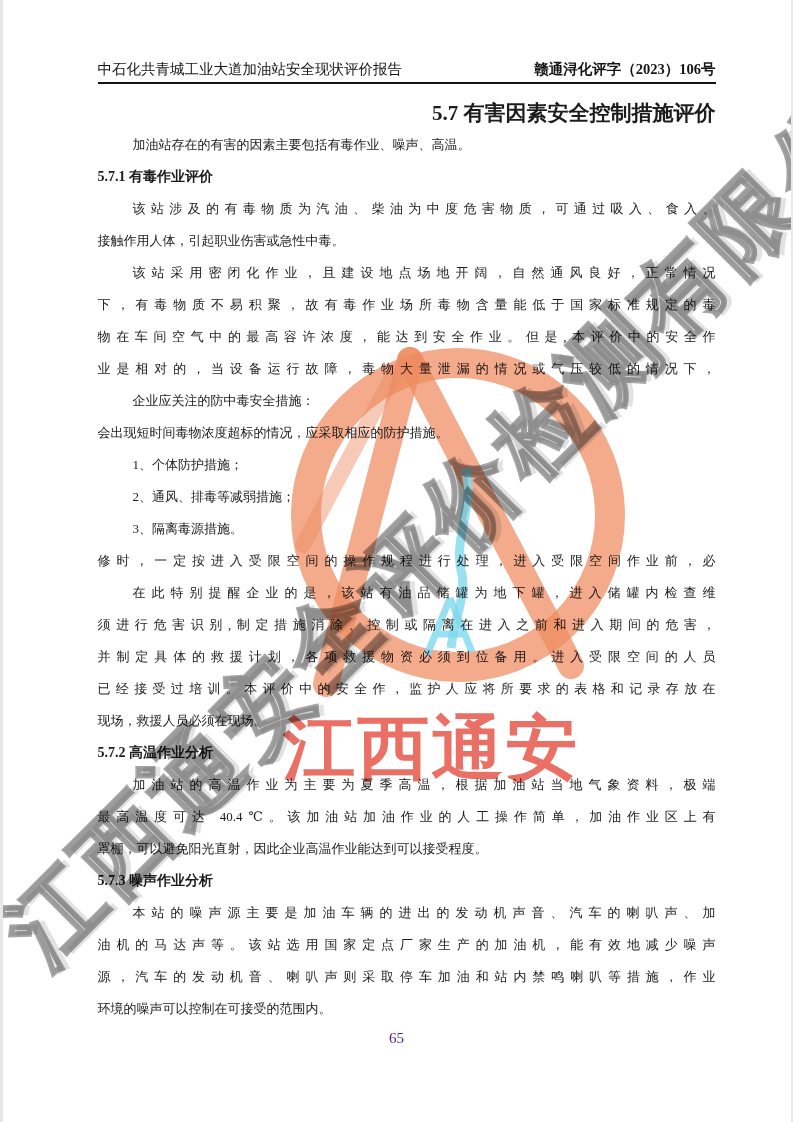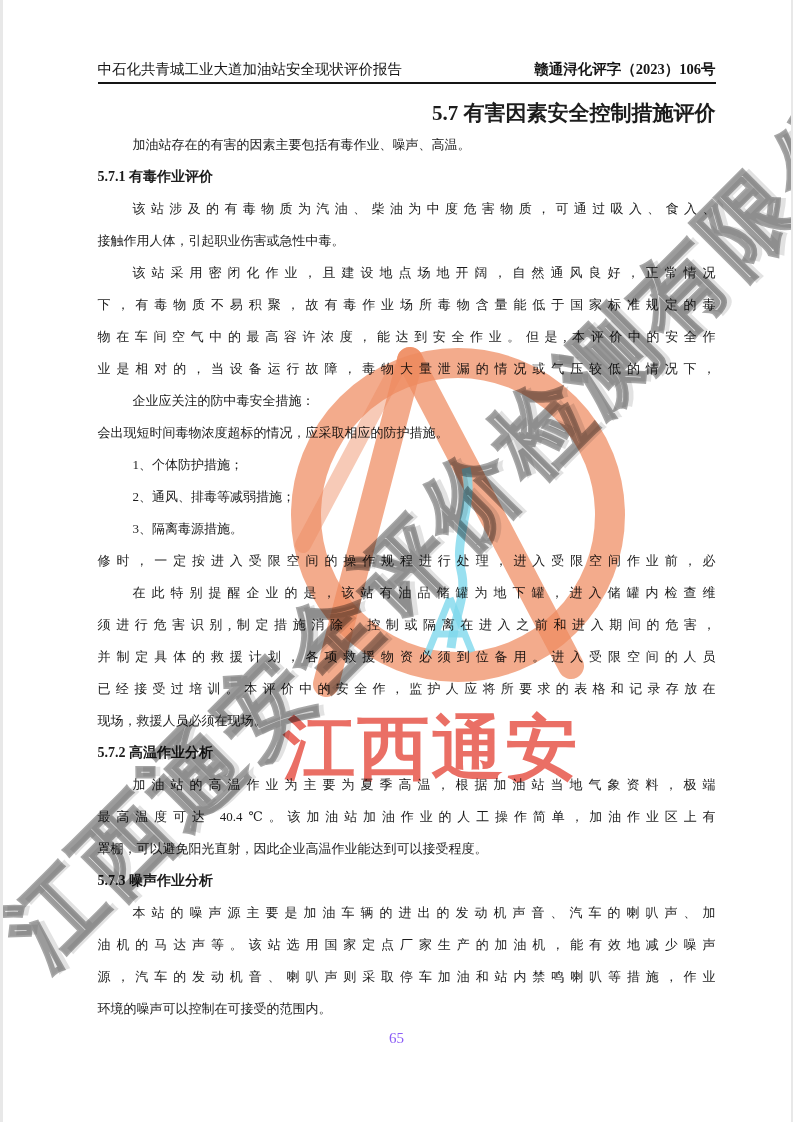--- a/index.html
+++ b/index.html
@@ -20,21 +20,21 @@
   
   .content { position:absolute; left:95px; top:97px; width:618px; }
   .row { height:32px; line-height:32px; font-size:13px; white-space:nowrap; }
   .row.h1 { font-size:21px; font-weight:bold; white-space:nowrap;text-align:right; }
   .row.h2 { font-size:14px; font-weight:bold; white-space:nowrap; }
   .row.full { text-align:justify; text-align-last:justify; white-space:normal; }
   .row.indent { text-indent:35px; }
   
   .pageno {
     position:absolute; left:0; top:1030px; width:100%;
-    text-align:center; font-size:15px; color:#8b5cf6;
+    text-align:center; font-size:15px; color:#4c1d95;
   }
   
   .wm { position:absolute; pointer-events:none; mix-blend-mode:multiply; }
   .wm-logo { left:0; top:0; width:793px; height:1122px; }
   .wm-red {
     left:280px; top:702px; font-size:70px; font-weight:bold;
     letter-spacing:2px; transform:scaleX(1.03); transform-origin:left top;
     color:rgba(226,56,42,0.72); white-space:nowrap;
     font-family:"Liberation Serif","DejaVu Serif",serif;
   }

